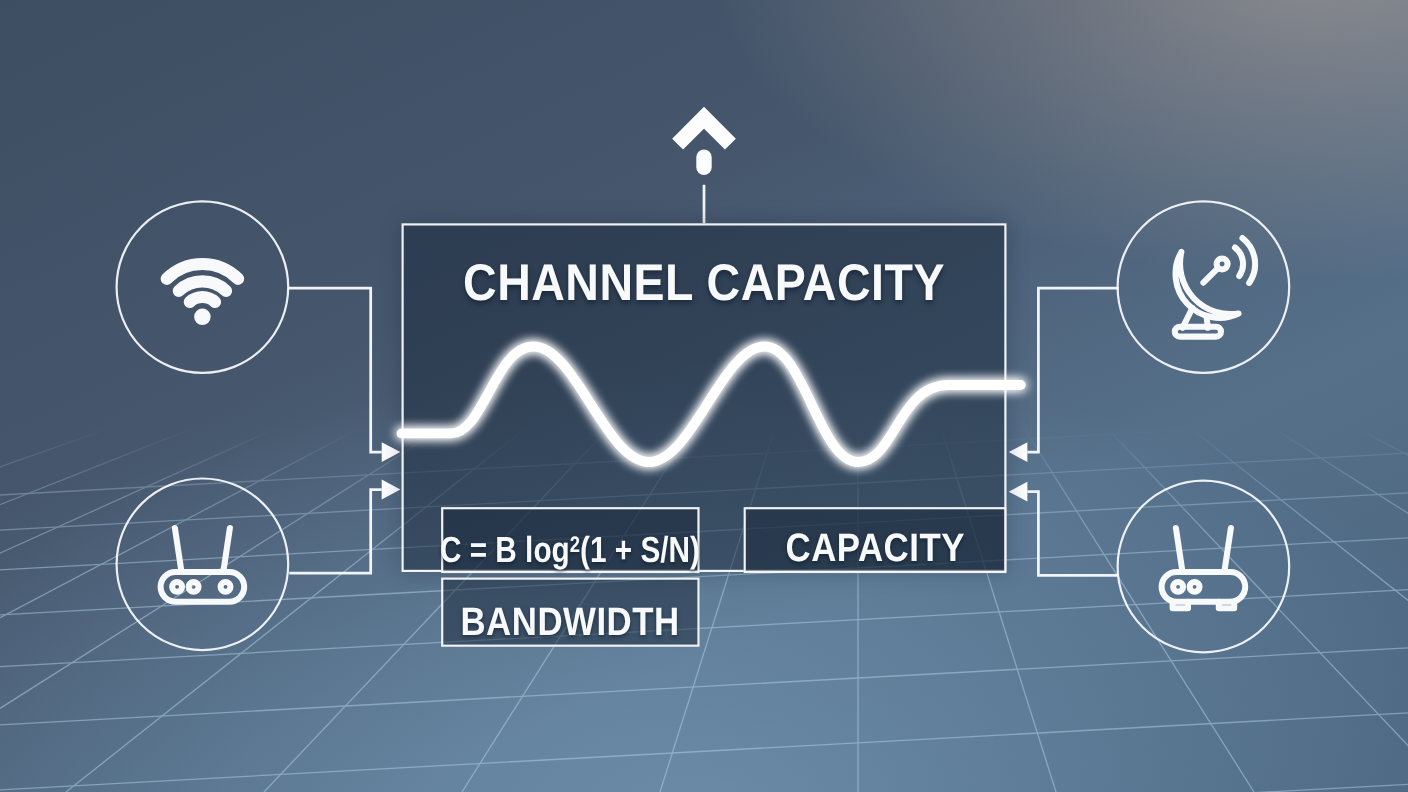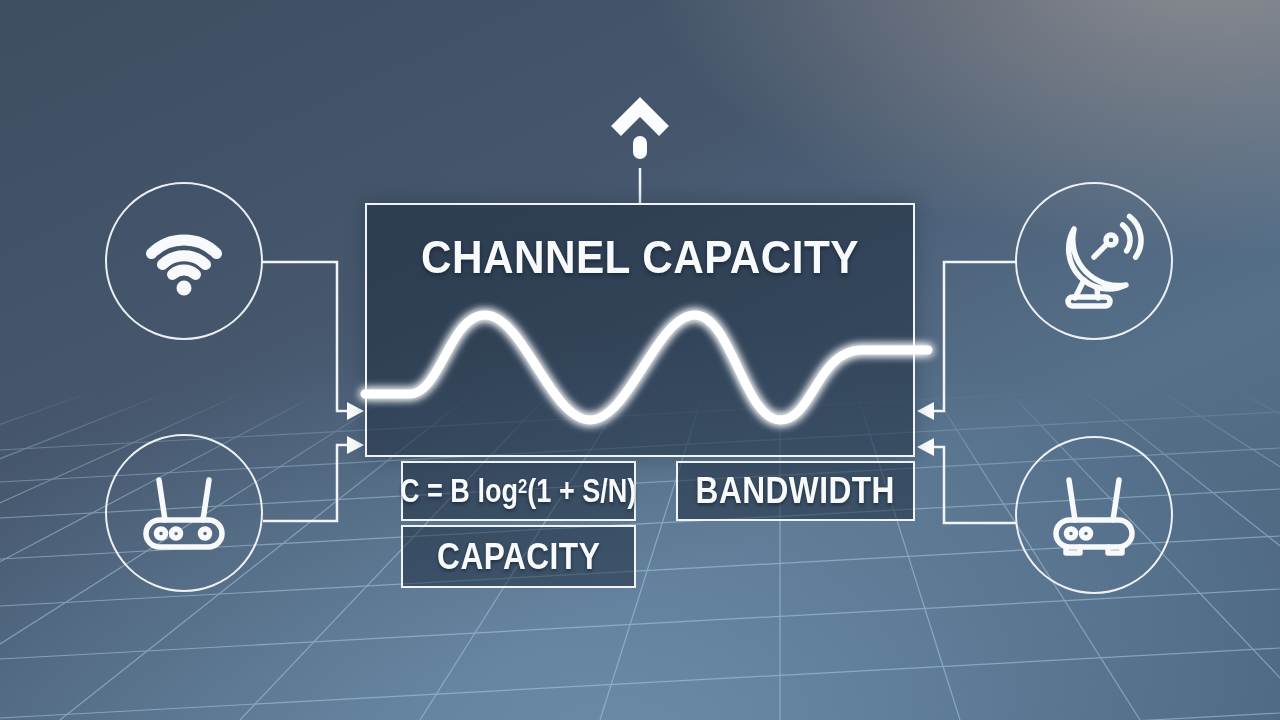--- a/index.html
+++ b/index.html
@@ -16,41 +16,41 @@
   .abs{position:absolute;}
   
   #floor-grid{
     left:0;top:0;width:1280px;height:720px;opacity:.5;
     -webkit-mask-image:linear-gradient(180deg, transparent 54%, rgba(0,0,0,.65) 62%, #000 72%);
             mask-image:linear-gradient(180deg, transparent 54%, rgba(0,0,0,.65) 62%, #000 72%);
   }
   #floor-grid line{stroke:#b2d4e8;stroke-width:1.2;}
   
   .panel{
-    left:365px;top:203px;width:550px;height:254px;box-sizing:border-box;
+    left:365px;top:203px;width:550px;height:317px;box-sizing:border-box;
     border:2px solid rgba(250,252,255,0.95);
     background:rgba(24,38,56,0.50);
     box-shadow:0 0 18px rgba(10,20,35,0.25);
   }
   .panel-title{
     position:absolute;left:0;top:24px;width:100%;text-align:center;
     color:#f7f9fb;font-weight:bold;font-size:47px;letter-spacing:0.5px;
     transform:scaleX(0.90);transform-origin:50% 50%;
     text-shadow:0 2px 5px rgba(10,20,35,0.55);
     white-space:nowrap;
   }
   
   .info-table{
     left:365px;top:461px;width:550px;height:127px;
     display:grid;grid-template-columns:271px 275px;grid-template-rows:60px 63px;gap:4px;
   }
   .cell{
     box-sizing:border-box;border:2px solid rgba(250,252,255,0.95);
     background:rgba(24,38,56,0.50);
-    display:flex;align-items:center;justify-content:center;
+    display:flex;align-items:flex-end;justify-content:center;
     color:#f7f9fb;font-weight:bold;
     text-shadow:0 2px 4px rgba(10,20,35,0.55);
     margin-left:36px;
   }
   .cell-label{font-size:36px;letter-spacing:0.5px;transform:scaleX(0.88);white-space:nowrap;}
   .formula{font-size:33px;transform:scaleX(0.82);white-space:nowrap;letter-spacing:0px;}
   .formula sup{font-size:0.62em;vertical-align:baseline;position:relative;top:-0.45em;}
   
   .node{
     box-sizing:border-box;width:158px;height:158px;border-radius:50%;
@@ -147,24 +147,24 @@
              C 376 30, 390 135, 425 135
              C 458 135, 462 65, 507 65
              L 573 65" fill="none" stroke="#ffffff" stroke-width="9" stroke-linecap="round" filter="url(#glow)"></path>
   </svg>
 
   <div class="info-table abs">
     <div class="cell">
       <span class="formula"><span>C = B log</span><sup>2</sup><span>(1 + S/N)</span></span>
     </div>
     <div class="cell">
-      <span class="cell-label">BANDWIDTH</span>
+      <span class="cell-label">CAPACITY</span>
     </div>
     <div class="cell">
-      <span class="cell-label">CAPACITY</span>
+      <span class="cell-label">BANDWIDTH</span>
     </div>
   </div>
 
   <div class="node abs" style="left:105px;top:182px;">
     <svg viewBox="0 0 100 100">
       <path class="ic-thick" d="M 17.5 42.5 A 46 46 0 0 1 82.5 42.5"></path>
       <path class="ic-thick" d="M 28.5 53.5 A 31 31 0 0 1 71.5 53.5"></path>
       <path class="ic-thick" d="M 38.5 63.5 A 17 17 0 0 1 61.5 63.5"></path>
       <circle cx="50" cy="77" r="7.5" fill="#f7f9fb" stroke="none"></circle>
     </svg>

